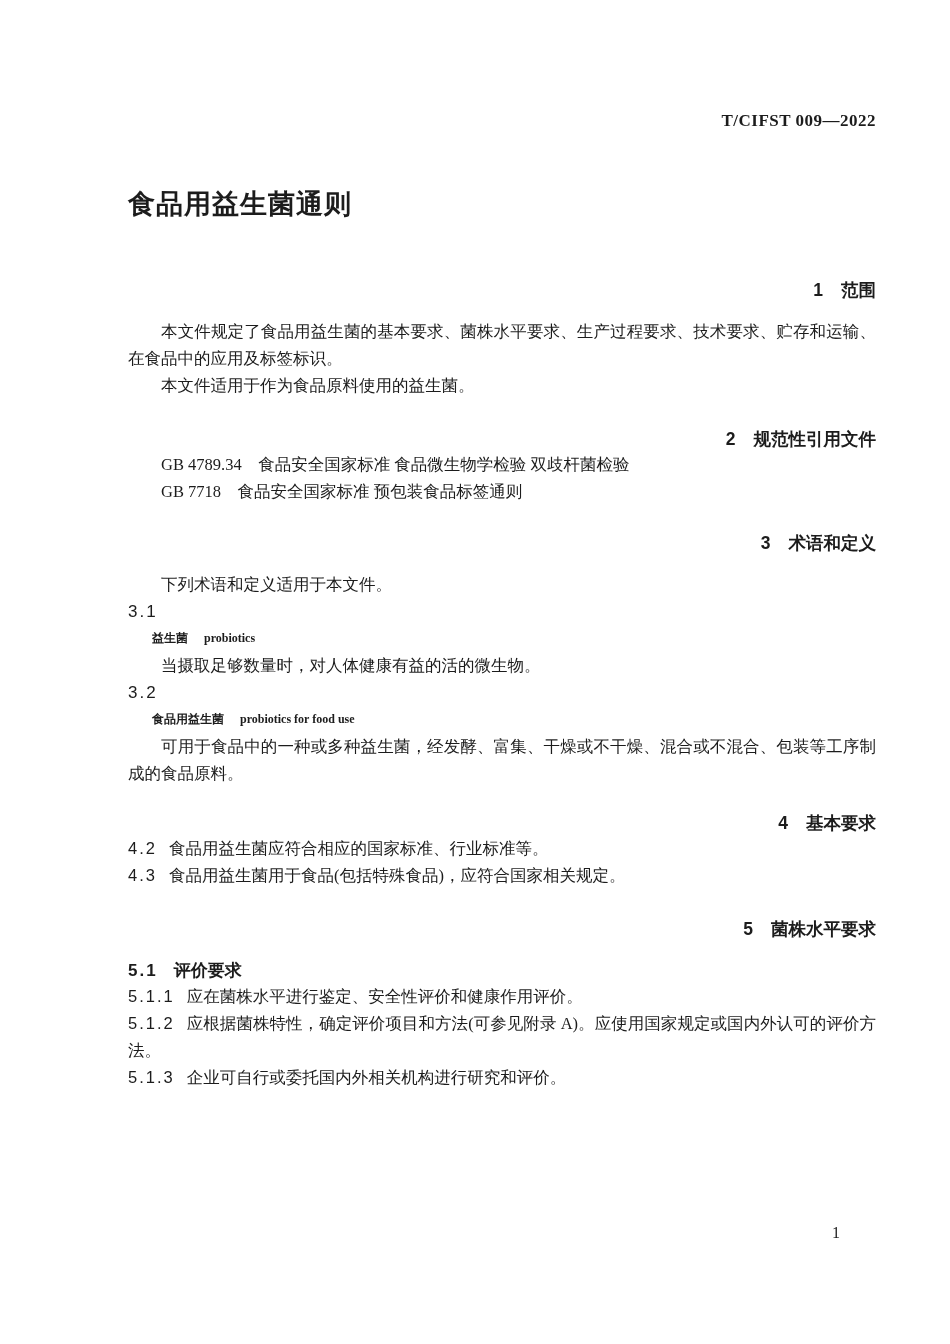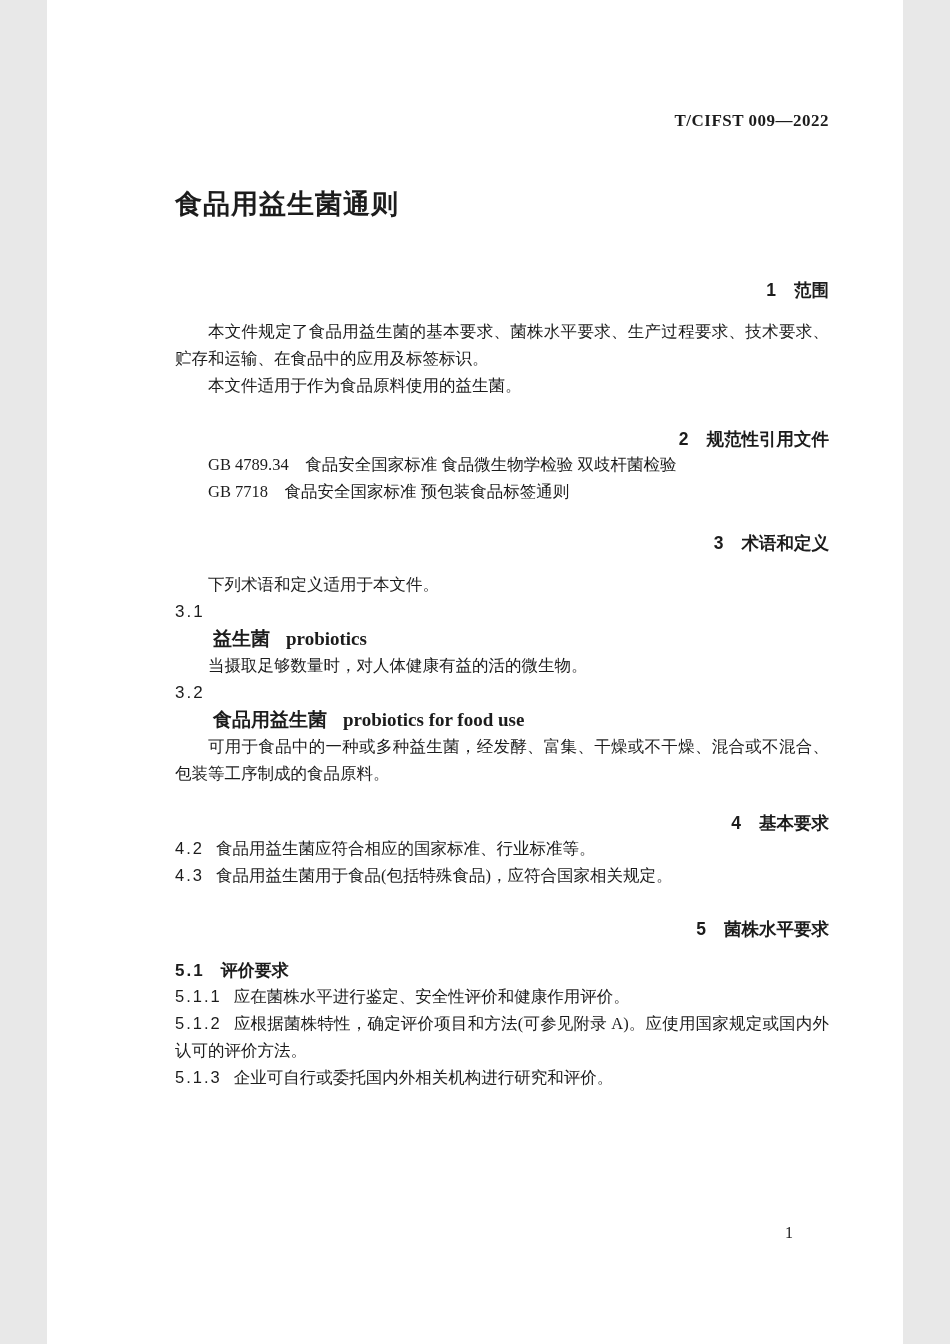--- a/index.html
+++ b/index.html
@@ -1,18 +1,18 @@
 <!DOCTYPE html>
 <html><head>
 <meta charset="utf-8">
 <style>
   html, body { margin: 0; padding: 0; background: #e8e8e8; }
   .page {
     position: relative;
-    width: 856px;
+    width: 950px;
     height: 1344px;
     margin: 0 auto;
     background: #ffffff;
     box-sizing: border-box;
     padding: 110px 74px 0 128px;
     color: #1c1c1c;
     font-family: "Liberation Serif", serif;
     overflow: hidden;
   }
   .doc-number {
@@ -52,21 +52,21 @@
     margin: 0;
     font-family: "Liberation Sans", sans-serif;
     font-size: 17px;
     letter-spacing: 2px;
     line-height: 27px;
   }
   .term-line {
     margin: 0;
     padding-left: 2em;
     line-height: 27px;
-    font-size: 19px;
+    font-size: 12px;
   }
   .term-zh {
     font-family: "Liberation Sans", sans-serif;
     font-weight: bold;
   }
   .term-en {
     font-family: "Liberation Serif", serif;
     font-weight: bold;
     margin-left: 16px;
   }

